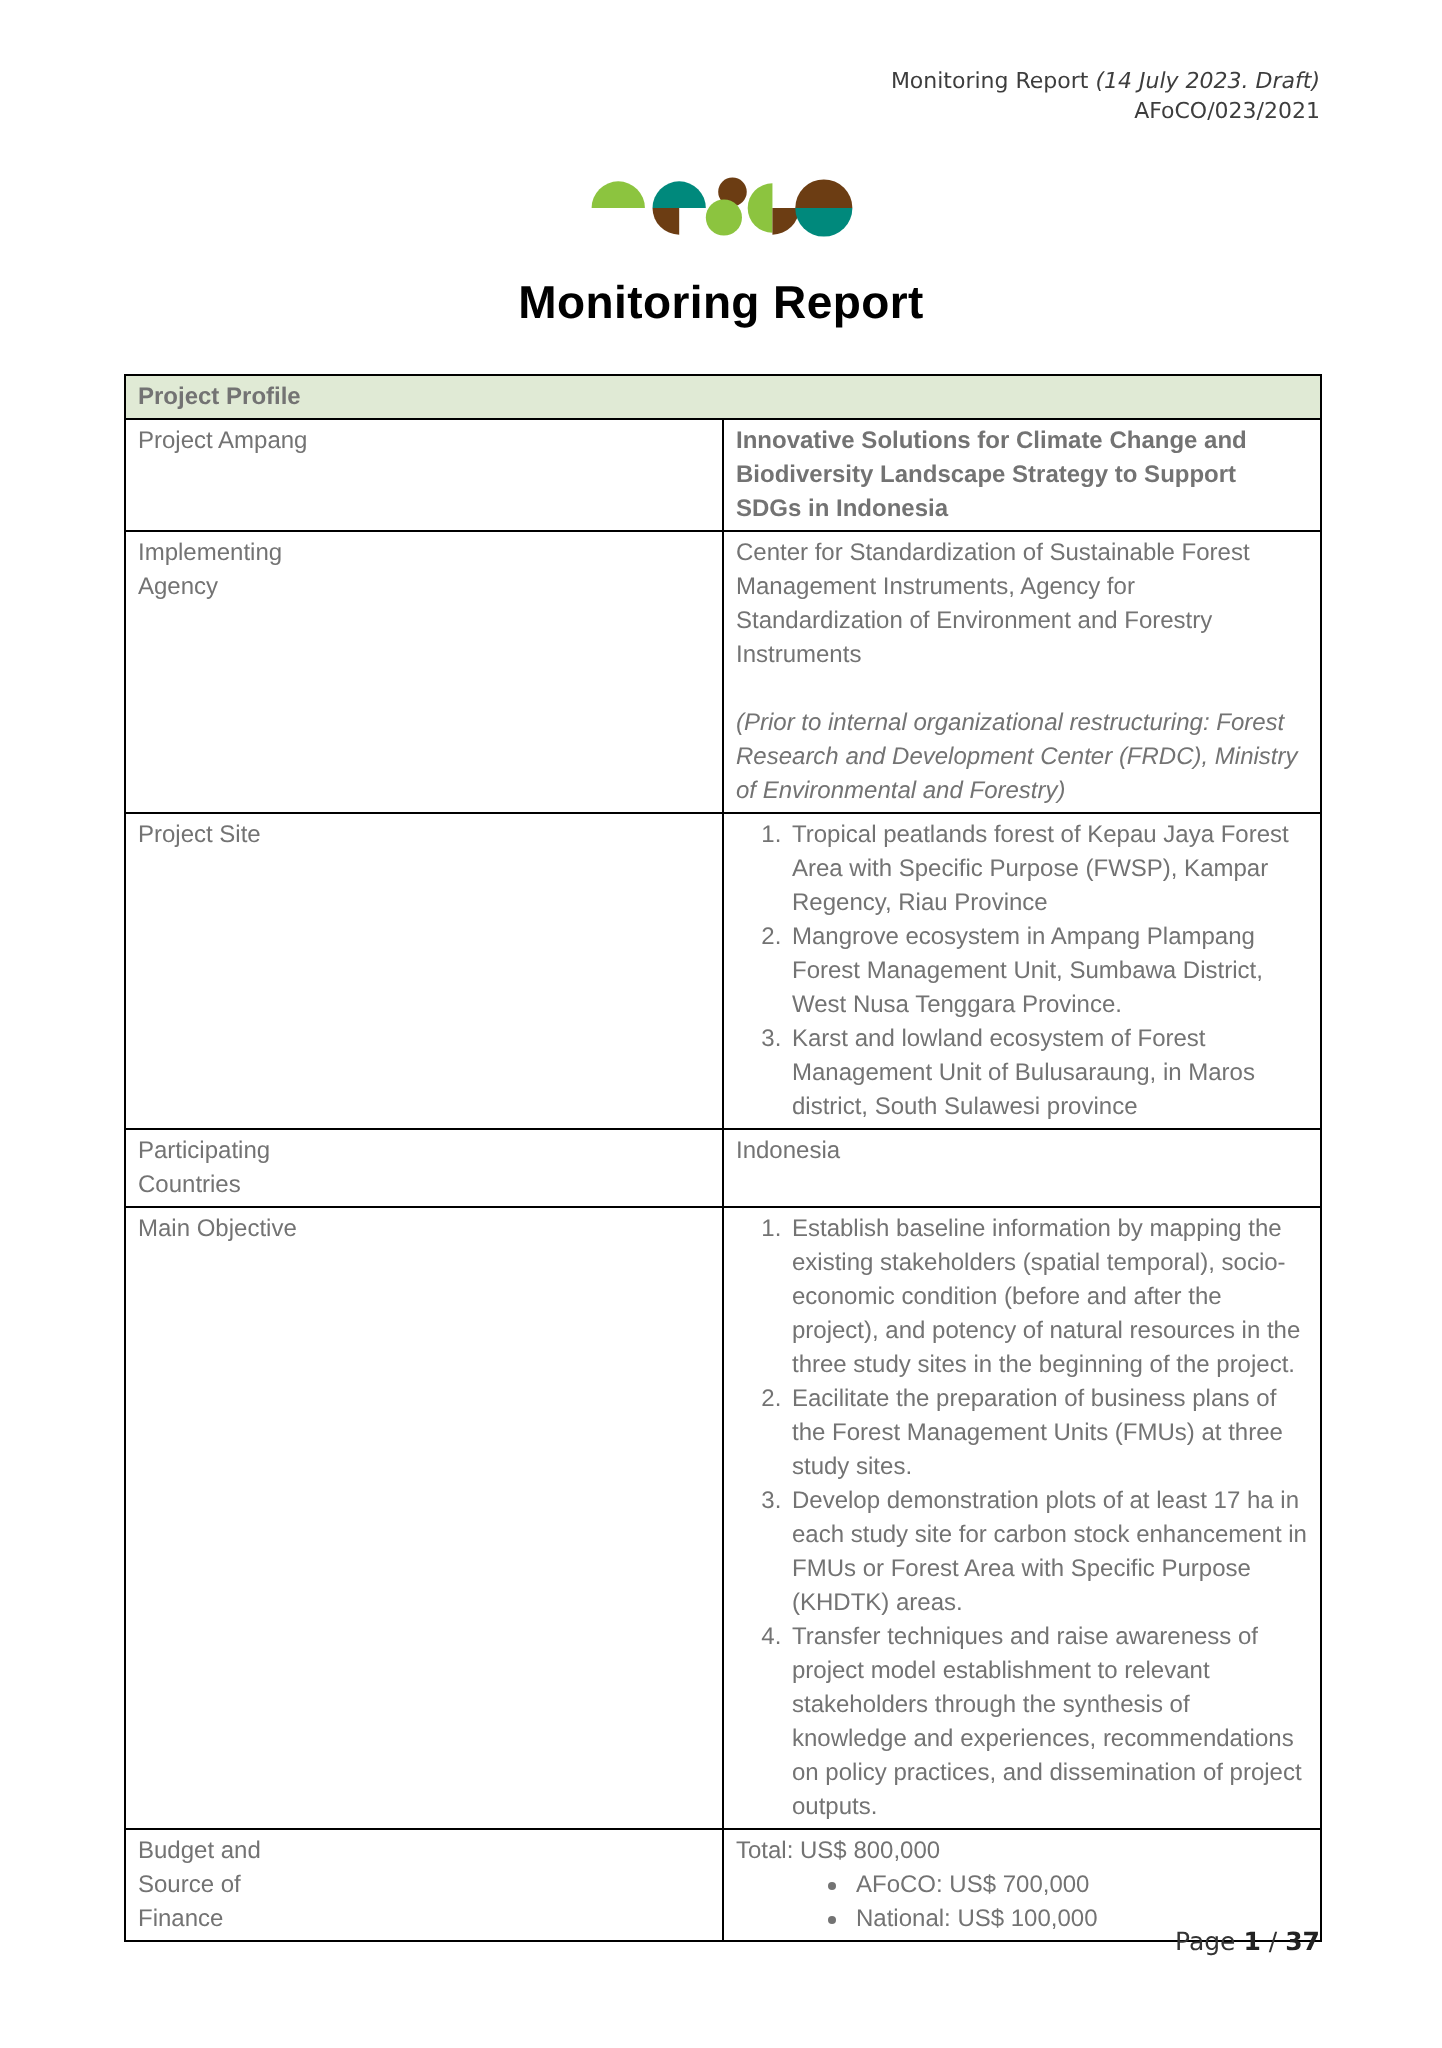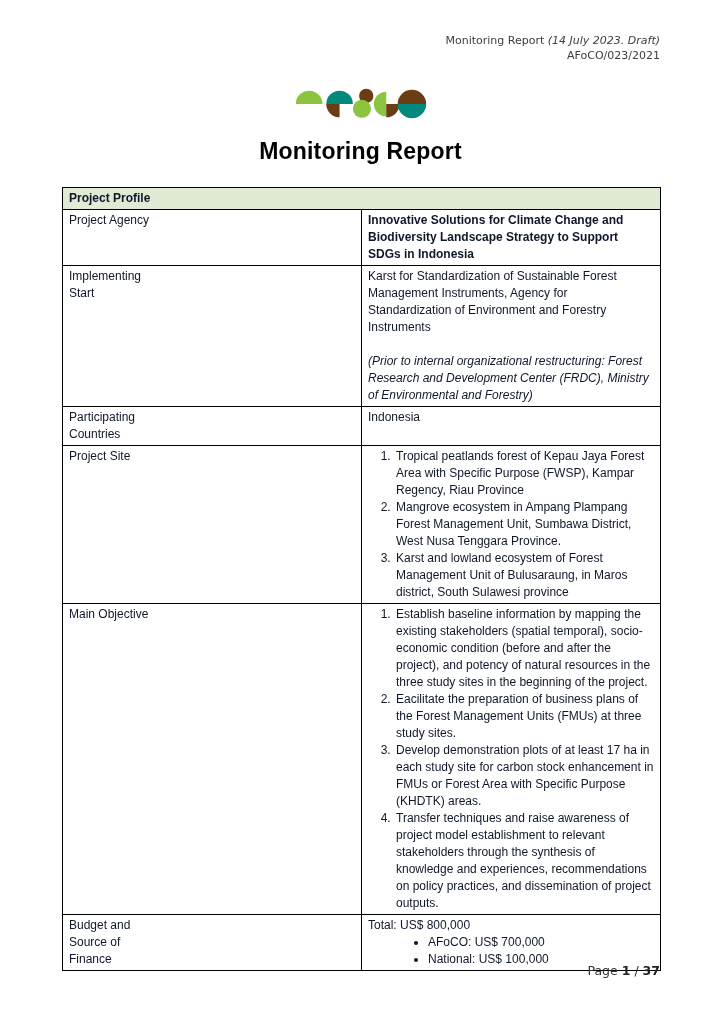--- a/index.html
+++ b/index.html
@@ -60,21 +60,21 @@
     width: 599px;
     border-collapse: collapse;
     table-layout: fixed;
   }
   table.profile td {
     border: 1px solid #000;
     font-size: 12px;
     line-height: 17px;
     padding: 2px 6px;
     vertical-align: top;
-    color: #0f172a;
+    color: #737373;
   }
   td.col-label { width: 115px; white-space: pre-line; }
   td.section-header {
     background: #e0ead5;
     font-weight: bold;
     padding: 4px 6px;
   }
   td.v-middle { vertical-align: middle; }
   .bold { font-weight: bold; }
   .italic { font-style: italic; }
@@ -128,50 +128,50 @@
   <div class="doc-title">Monitoring Report</div>
 
   <table class="profile">
     <tbody>
       <tr>
         <td class="section-header" colspan="2">Project Profile</td>
       </tr>
 
 
       <tr>
-        <td class="col-label">Project Agency</td>
+        <td class="col-label">Project Ampang</td>
         <td class="bold">Innovative Solutions for Climate Change and Biodiversity Landscape Strategy to Support SDGs in Indonesia</td>
       </tr>
 
 
       <tr>
         <td class="col-label">Implementing
-Start</td>
-        <td>
-          <div>Karst for Standardization of Sustainable Forest Management Instruments, Agency for Standardization of Environment and Forestry Instruments</div>
+Agency</td>
+        <td>
+          <div>Center for Standardization of Sustainable Forest Management Instruments, Agency for Standardization of Environment and Forestry Instruments</div>
           <div class="spacer-line"></div>
           <div class="italic">(Prior to internal organizational restructuring: Forest Research and Development Center (FRDC), Ministry of Environmental and Forestry)</div>
         </td>
-      </tr>
-
-      <tr>
-        <td class="col-label">Participating
-Countries</td>
-        <td class="v-middle">Indonesia</td>
       </tr>
 
       <tr>
         <td class="col-label">Project Site</td>
         <td>
           <ol class="num-list">
             <li>Tropical peatlands forest of Kepau Jaya Forest Area with Specific Purpose (FWSP), Kampar Regency, Riau Province</li>
             <li>Mangrove ecosystem in Ampang Plampang Forest Management Unit, Sumbawa District, West Nusa Tenggara Province.</li>
             <li>Karst and lowland ecosystem of Forest Management Unit of Bulusaraung, in Maros district, South Sulawesi province</li>
           </ol>
         </td>
+      </tr>
+
+      <tr>
+        <td class="col-label">Participating
+Countries</td>
+        <td class="v-middle">Indonesia</td>
       </tr>
 
       <tr>
         <td class="col-label">Main Objective</td>
         <td>
           <ol class="num-list">
             <li>Establish baseline information by mapping the existing stakeholders (spatial temporal), socio-economic condition (before and after the project), and potency of natural resources in the three study sites in the beginning of the project.</li>
             <li>Eacilitate the preparation of business plans of the Forest Management Units (FMUs) at three study sites.</li>
             <li>Develop demonstration plots of at least 17 ha in each study site for carbon stock enhancement in FMUs or Forest Area with Specific Purpose (KHDTK) areas.</li>
             <li>Transfer techniques and raise awareness of project model establishment to relevant stakeholders through the synthesis of knowledge and experiences, recommendations on policy practices, and dissemination of project outputs.</li>

